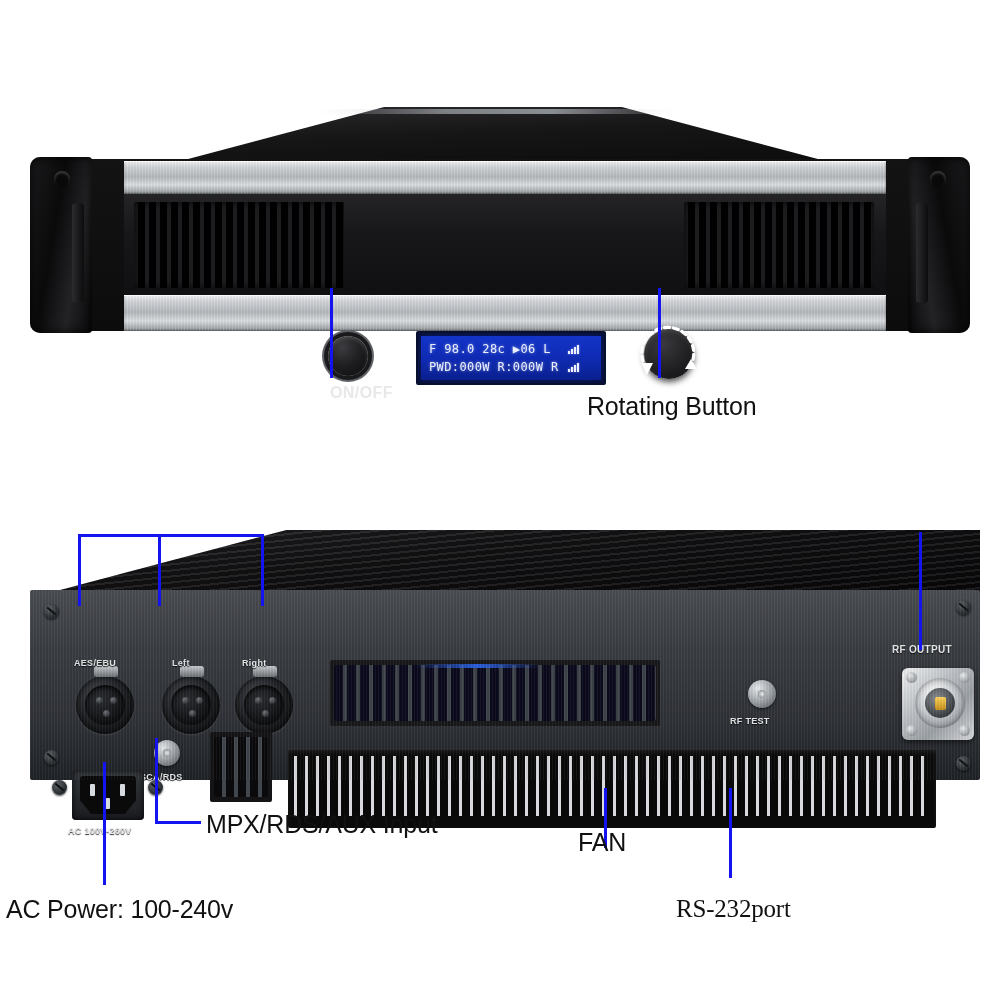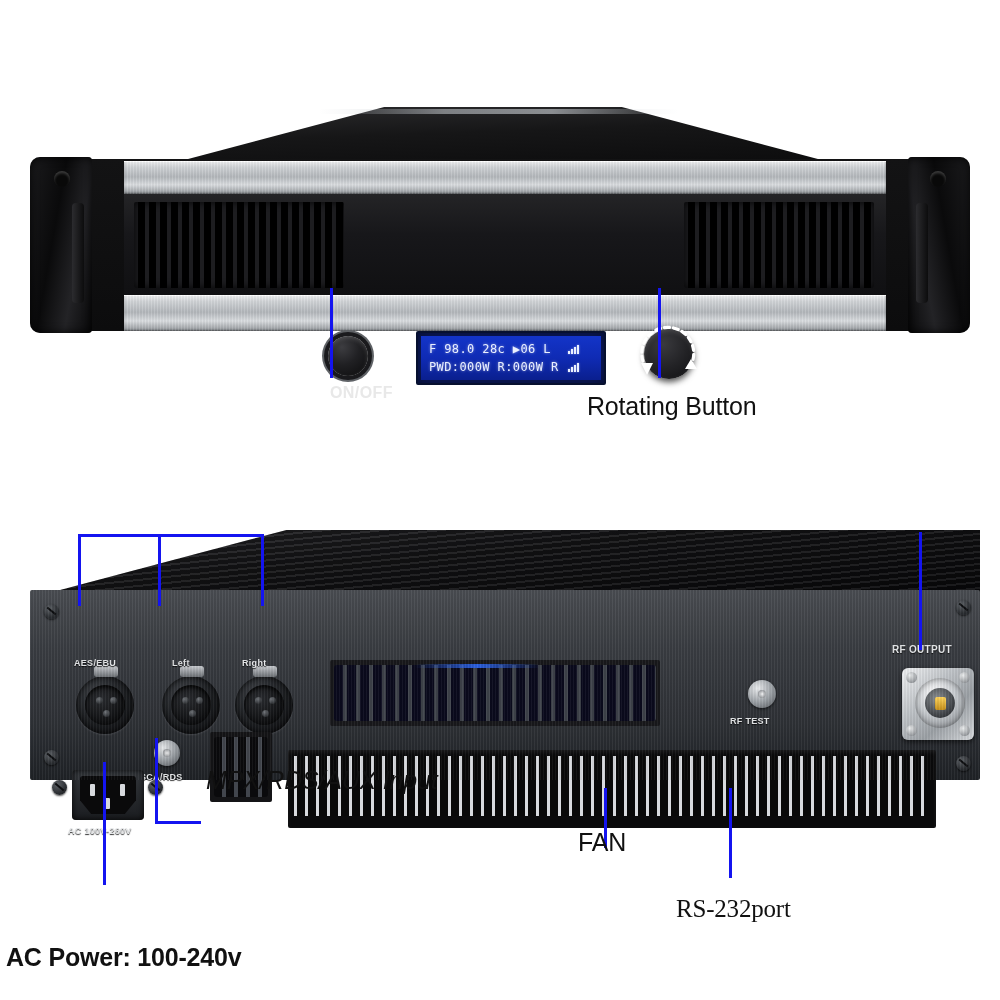--- a/index.html
+++ b/index.html
@@ -341,25 +341,25 @@
   </div>
 
   <div class="cal-line cal-h" style="left:78px;top:534px;width:185px;"></div>
   <div class="cal-line cal-v" style="left:78px;top:534px;height:72px;"></div>
   <div class="cal-line cal-v" style="left:158px;top:534px;height:72px;"></div>
   <div class="cal-line cal-v" style="left:261px;top:534px;height:72px;"></div>
 
   <div class="cal-line cal-v" style="left:919px;top:532px;height:118px;"></div>
 
   <div class="cal-line cal-v" style="left:103px;top:762px;height:123px;"></div>
-  <div class="cal-label" style="left:6px;top:943px;font-weight:bold;">AC Power: 100-240v</div>
+  <div class="cal-label" style="left:6px;top:895px;">AC Power: 100-240v</div>
 
   <div class="cal-line cal-v" style="left:155px;top:738px;height:86px;"></div>
   <div class="cal-line cal-h" style="left:155px;top:821px;width:46px;"></div>
-  <div class="cal-label" style="left:206px;top:766px;font-style:italic;">MPX/RDS/AUX Input</div>
+  <div class="cal-label" style="left:206px;top:810px;">MPX/RDS/AUX Input</div>
 
   <div class="cal-line cal-v" style="left:604px;top:788px;height:60px;"></div>
   <div class="cal-label" style="left:578px;top:828px;">FAN</div>
 
   <div class="cal-line cal-v" style="left:729px;top:788px;height:90px;"></div>
   <div class="cal-label" style="left:676px;top:895px;font-family:Liberation Serif, serif;">RS-232port</div>
 
 </div>
 
 </body></html>

